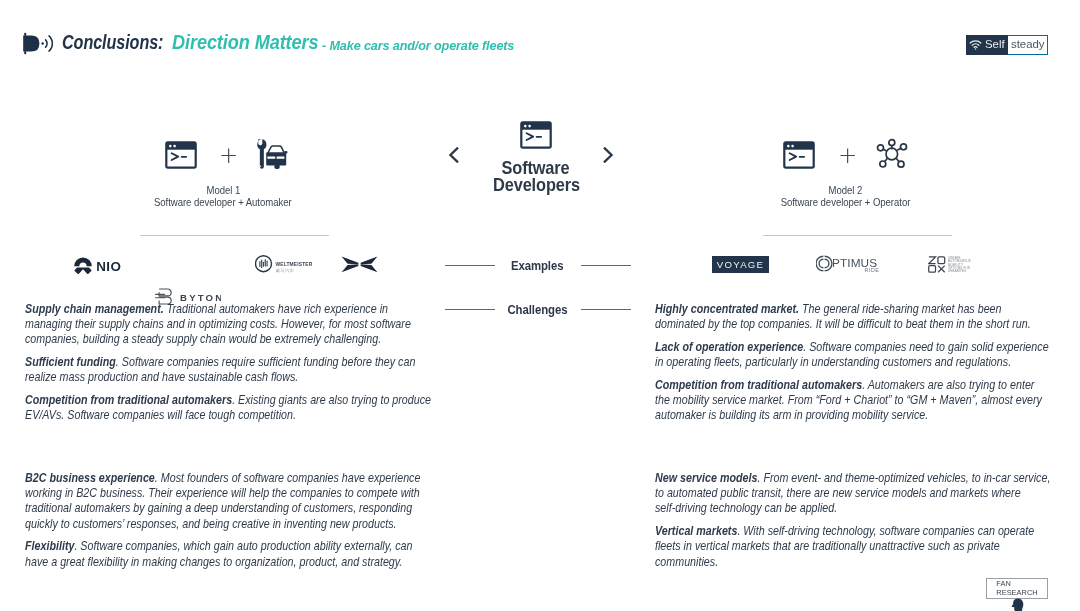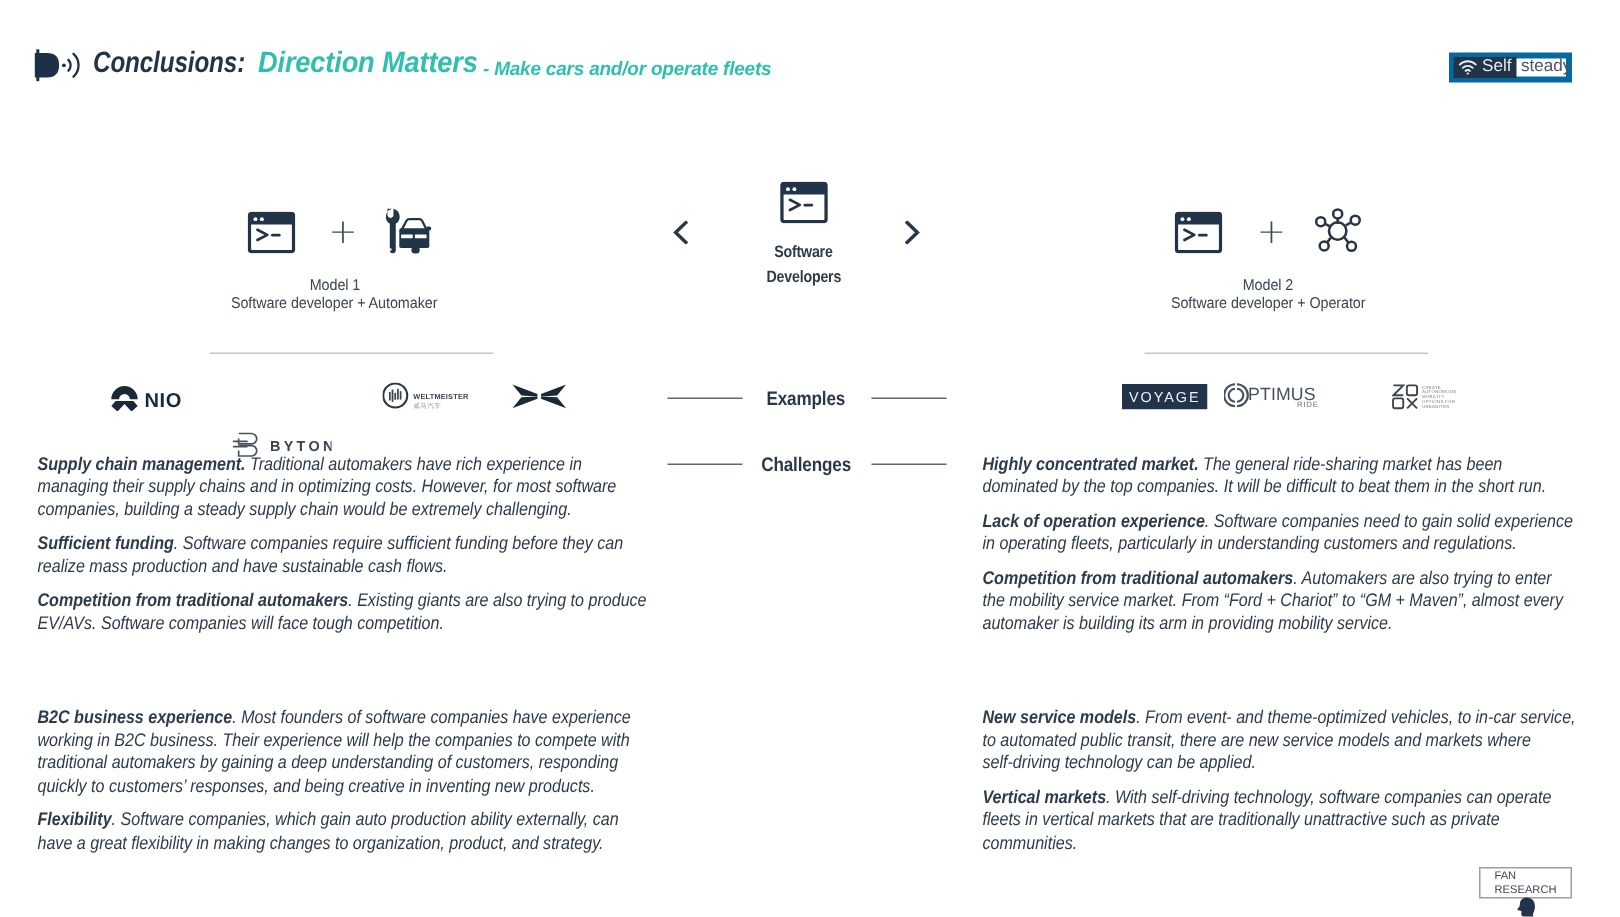--- a/index.html
+++ b/index.html
@@ -16,42 +16,42 @@
              font-size:19.6px;color:#22344a;white-space:nowrap;line-height:1;}
   .hdr-title>span{position:absolute;display:inline-block;transform-origin:left bottom;
                   bottom:0;line-height:1;}
   .hdr-main{left:62px;transform:scaleX(0.825);letter-spacing:-0.1px;}
   .hdr-accent{left:172px;color:#2fbfae;transform:scaleX(0.925);letter-spacing:-0.1px;}
   .hdr-sub{left:322px;font-size:12.8px;font-style:italic;font-weight:bold;color:#2fbfae;
            letter-spacing:-0.15px;transform:scaleX(0.99);}
 
   
   .badge{position:absolute;left:966px;top:35px;display:flex;align-items:stretch;
-         height:19.5px;width:82px;border:4px solid #0369a1;box-sizing:border-box;}
+         height:19.5px;width:82px;border:1px solid #0369a1;box-sizing:border-box;}
   .badge-dark{background:#22344a;display:flex;align-items:center;padding:0 4px 0 3px;
               gap:3px;margin:-1px 0 -1px -1px;width:42px;box-sizing:border-box;}
   .badge-dark-txt{color:#e9ecef;font-size:11.4px;font-family:"Liberation Sans",sans-serif;
                   line-height:1;}
   .badge-light{display:flex;align-items:center;padding:0 3px 0 3px;color:#4a5560;
                font-size:11.4px;font-family:"Liberation Sans",sans-serif;line-height:1;}
   .model{position:absolute;text-align:center;}
   .model-icons{position:absolute;left:0;right:0;top:0;height:40px;}
   .model-icons>span{position:absolute;}
   .model-text{position:absolute;left:0;right:0;top:49px;text-align:center;}
   .model-name,.model-desc{font-family:"Liberation Sans",sans-serif;font-size:10.4px;
               color:#3a4654;line-height:12.4px;}
   .model-name>span,.model-desc>span{display:inline-block;transform:scaleX(0.92);
               letter-spacing:-0.05px;}
   .plus{font-size:23px;color:#3d4a59;font-weight:300;line-height:1;
         font-family:"DejaVu Sans",sans-serif;}
   .hr-thin{position:absolute;height:1px;background:#c4c6c9;}
 
   
   .center-block{position:absolute;left:0;right:0;text-align:center;}
-  .center-title{font-family:"Liberation Sans",sans-serif;font-weight:bold;font-size:11px;
+  .center-title{font-family:"Liberation Sans",sans-serif;font-weight:bold;font-size:19px;
                 color:#2f3a49;line-height:17px;letter-spacing:-0.15px;}
   .center-title>div{display:block;}
   .center-title>div>span{display:inline-block;transform:scaleX(0.86);}
   .arrow{position:absolute;color:#2c3848;}
 
   
   .seclabel{position:absolute;left:0;width:926px;height:13px;}
   .seclabel .ln{position:absolute;height:1px;background:#5d6672;top:6px;}
   .seclabel .ln.l{left:445px;width:50px;}
   .seclabel .ln.r{left:581px;width:50px;}
@@ -268,21 +268,21 @@
       <svg width="37" height="18" viewBox="0 0 37 18">
         <path d="M0.6 1.4 L17.3 7.7 L17.3 9.3 L6.6 8.7 Z" fill="#1b2838"></path>
         <path d="M0.6 17.2 L17.3 10.9 L17.3 9.3 L6.6 9.9 Z" fill="#1b2838"></path>
         <path d="M36.4 1.4 L19.7 7.7 L19.7 9.3 L30.4 8.7 Z" fill="#1b2838"></path>
         <path d="M36.4 17.2 L19.7 10.9 L19.7 9.3 L30.4 9.9 Z" fill="#1b2838"></path>
       </svg>
     </span>
   </div>
 
   <div class="logorow" style="left:0;top:250px;">
-    <span style="position:absolute;left:712px;top:6px;margin-left:36px;">
+    <span style="position:absolute;left:712px;top:6px;">
       <svg width="57" height="17" viewBox="0 0 57 17">
         <rect x="0" y="0" width="57" height="17" fill="#22344a"></rect>
         <text x="28.5" y="12.3" text-anchor="middle" font-family="Liberation Sans, sans-serif" font-size="9.6" fill="#eef2f6" letter-spacing="1.3">VOYAGE</text>
       </svg>
     </span>
 
     <span style="position:absolute;left:816px;top:5px;">
       <svg width="66" height="22" viewBox="0 0 66 22">
         <g fill="none" stroke="#47505e" stroke-width="1.4">
           <path d="M8.6 1.2 A7.3 7.3 0 0 1 8.6 15.8"></path>

